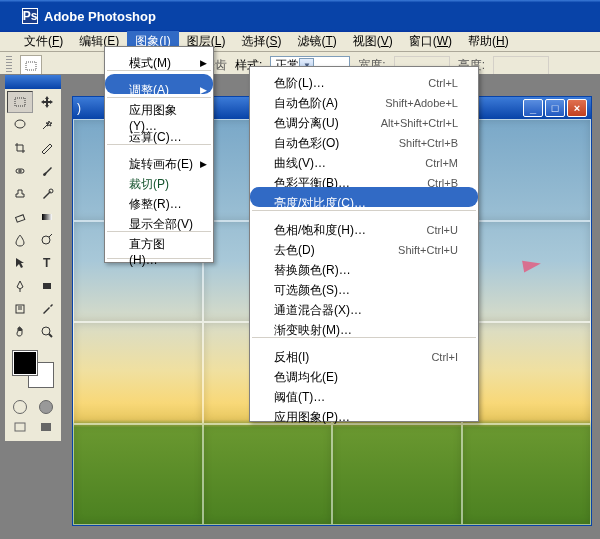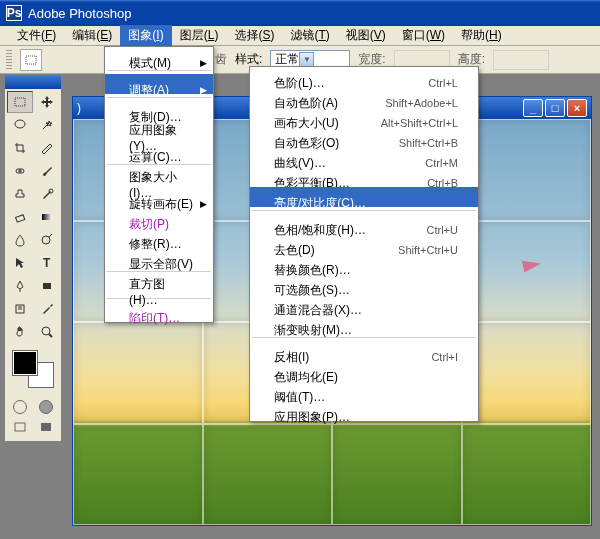--- a/index.html
+++ b/index.html
@@ -1,20 +1,20 @@
 <!DOCTYPE html>
 <html><head>
 <meta charset="utf-8">
 <style>
 *{margin:0;padding:0;box-sizing:border-box;font-family:"SimSun","宋体",sans-serif;font-size:12px;}
 body{background:#ece9d8;width:600px;height:539px;overflow:hidden;position:relative;}
-.titlebar{background:linear-gradient(to bottom,#3c7bd8 0%,#0843a8 8%,#0843a8 92%,#0734a0 100%);height:26px;display:flex;align-items:center;color:#fff;padding:0 6px;}
+.titlebar{background:linear-gradient(to bottom,#3c7bd8 0%,#0843a8 8%,#0843a8 92%,#0734a0 100%);height:32px;display:flex;align-items:center;color:#fff;padding:0 22px;}
 .titlebar .ps-icon{width:16px;height:16px;background:#1a3d8a;border:1px solid #fff;margin-right:6px;display:flex;align-items:center;justify-content:center;font-size:8px;font-weight:bold;}
-.titlebar .title{font-weight:normal;font-size:13px;}
-.menubar{background:#ece9d8;height:20px;display:flex;align-items:center;padding:0 9px;border-bottom:1px solid #aca899;}
+.titlebar .title{font-weight:bold;font-size:13px;}
+.menubar{background:#ece9d8;height:20px;display:flex;align-items:center;padding:0 16px;border-bottom:1px solid #aca899;}
 .menubar .mitem{padding:2px 8px;cursor:default;}
 .menubar .mitem.active{background:#316ac5;color:#fff;}
 .menubar .mitem u{text-decoration:underline;}
 .optbar{background:#ece9d8;height:28px;border-bottom:1px solid #aca899;display:flex;align-items:center;padding:0 6px;gap:8px;}
 .optbar .grip{width:6px;height:20px;background:repeating-linear-gradient(to bottom,#999 0,#999 1px,transparent 1px,transparent 3px);}
 .optbar .iconbtn{width:22px;height:22px;border:1px solid #aca899;background:#fff;display:flex;align-items:center;justify-content:center;}
 .optbar .checkbox{width:13px;height:13px;border:1px solid #7f9db9;background:#fff;}
 .optbar .label{color:#555;}
 .optbar .select{border:1px solid #7f9db9;background:#fff;height:20px;width:80px;display:flex;align-items:center;padding:0 2px 0 4px;}
 .optbar .select .arrow{width:15px;height:16px;background:linear-gradient(#e4eefd,#b0c8ea);border:1px solid #7f9db9;display:flex;align-items:center;justify-content:center;font-size:8px;color:#4d6185;}
@@ -37,22 +37,22 @@
 .docwin .dtitle .wbtns{display:flex;gap:2px;}
 .docwin .dtitle .wb{width:20px;height:18px;border:1px solid #fff;background:linear-gradient(#5a8ee0,#2159c0);display:flex;align-items:center;justify-content:center;color:#fff;font-size:11px;font-weight:bold;border-radius:2px;}
 .docwin .dtitle .wb.close{background:linear-gradient(#e07050,#c04020);}
 .docwin .canvas{position:relative;width:100%;height:calc(100% - 22px);overflow:hidden;}
 .docwin .sky{position:absolute;inset:0;background:linear-gradient(to bottom,#7aa8c8 0%,#a8c8d8 35%,#d8dcc8 50%,#f0e0a0 62%,#f8d878 70%,#e8c860 74%,#6a9830 76%,#4a8020 100%);}
 .docwin .puzzle{position:absolute;inset:0;display:grid;grid-template-columns:repeat(4,1fr);grid-template-rows:repeat(4,1fr);}
 .docwin .puzzle .pc{border:1px solid rgba(255,255,255,.5);box-shadow:inset 0 0 8px rgba(0,0,0,.15);}
 .docwin .plane{position:absolute;right:50px;top:140px;width:0;height:0;border-left:18px solid #d87090;border-top:6px solid transparent;border-bottom:6px solid transparent;transform:rotate(-10deg);}
 .dropdown{position:absolute;background:#fff;border:1px solid #808080;box-shadow:2px 2px 4px rgba(0,0,0,.3);z-index:100;}
 .dropdown .ditem{height:20px;display:flex;align-items:center;justify-content:space-between;padding:12px 20px 0 24px;position:relative;}
-.dropdown .ditem.disabled{color:#a21caf;}
-.dropdown .ditem.hl{background:#316ac5;color:#fff;}
+.dropdown .ditem.disabled{color:#14532d;}
+.dropdown .ditem.hl{background:#316ac5;color:#fff;border-radius:9px;}
 .dropdown .ditem .arrow{position:absolute;right:6px;font-size:9px;}
 .dropdown .sep{height:1px;background:#d4d0c8;margin:3px 2px;}
 .dropdown .shortcut{color:#555;font-size:11px;}
 .dd1{left:104px;top:46px;width:110px;}
 .dd2{left:213px;top:66px;width:230px;margin-left:36px;}
 svg{width:14px;height:14px;}
 </style>
 </head>
 <body>
 
@@ -289,65 +289,56 @@
       <span>模式(M)</span>
       <span class="arrow">▶</span>
     </div>
     <div class="sep"></div>
     <div class="ditem hl">
       <span>调整(A)</span>
       <span class="arrow">▶</span>
     </div>
     <div class="sep"></div>
     <div class="ditem">
-      <span>复制(D)…</span>
-    </div>
-    <div class="ditem">
       <span>应用图象(Y)…</span>
     </div>
     <div class="ditem">
       <span>运算(C)…</span>
     </div>
     <div class="sep"></div>
-    <div class="ditem">
-      <span>图象大小(I)…</span>
-    </div>
     <div class="ditem">
       <span>旋转画布(E)</span>
       <span class="arrow">▶</span>
     </div>
     <div class="ditem disabled">
       <span>裁切(P)</span>
     </div>
     <div class="ditem">
       <span>修整(R)…</span>
     </div>
     <div class="ditem">
       <span>显示全部(V)</span>
     </div>
     <div class="sep"></div>
     <div class="ditem">
       <span>直方图(H)…</span>
     </div>
     <div class="sep"></div>
-    <div class="ditem disabled">
-      <span>陷印(T)…</span>
-    </div>
   </div>
 <div class="dropdown dd2" id="dd2">
     <div class="ditem">
       <span>色阶(L)…</span>
       <span class="shortcut">Ctrl+L</span>
     </div>
     <div class="ditem">
       <span>自动色阶(A)</span>
       <span class="shortcut">Shift+Adobe+L</span>
     </div>
     <div class="ditem">
-      <span>画布大小(U)</span>
+      <span>色调分离(U)</span>
       <span class="shortcut">Alt+Shift+Ctrl+L</span>
     </div>
     <div class="ditem">
       <span>自动色彩(O)</span>
       <span class="shortcut">Shift+Ctrl+B</span>
     </div>
     <div class="ditem">
       <span>曲线(V)…</span>
       <span class="shortcut">Ctrl+M</span>
     </div>

